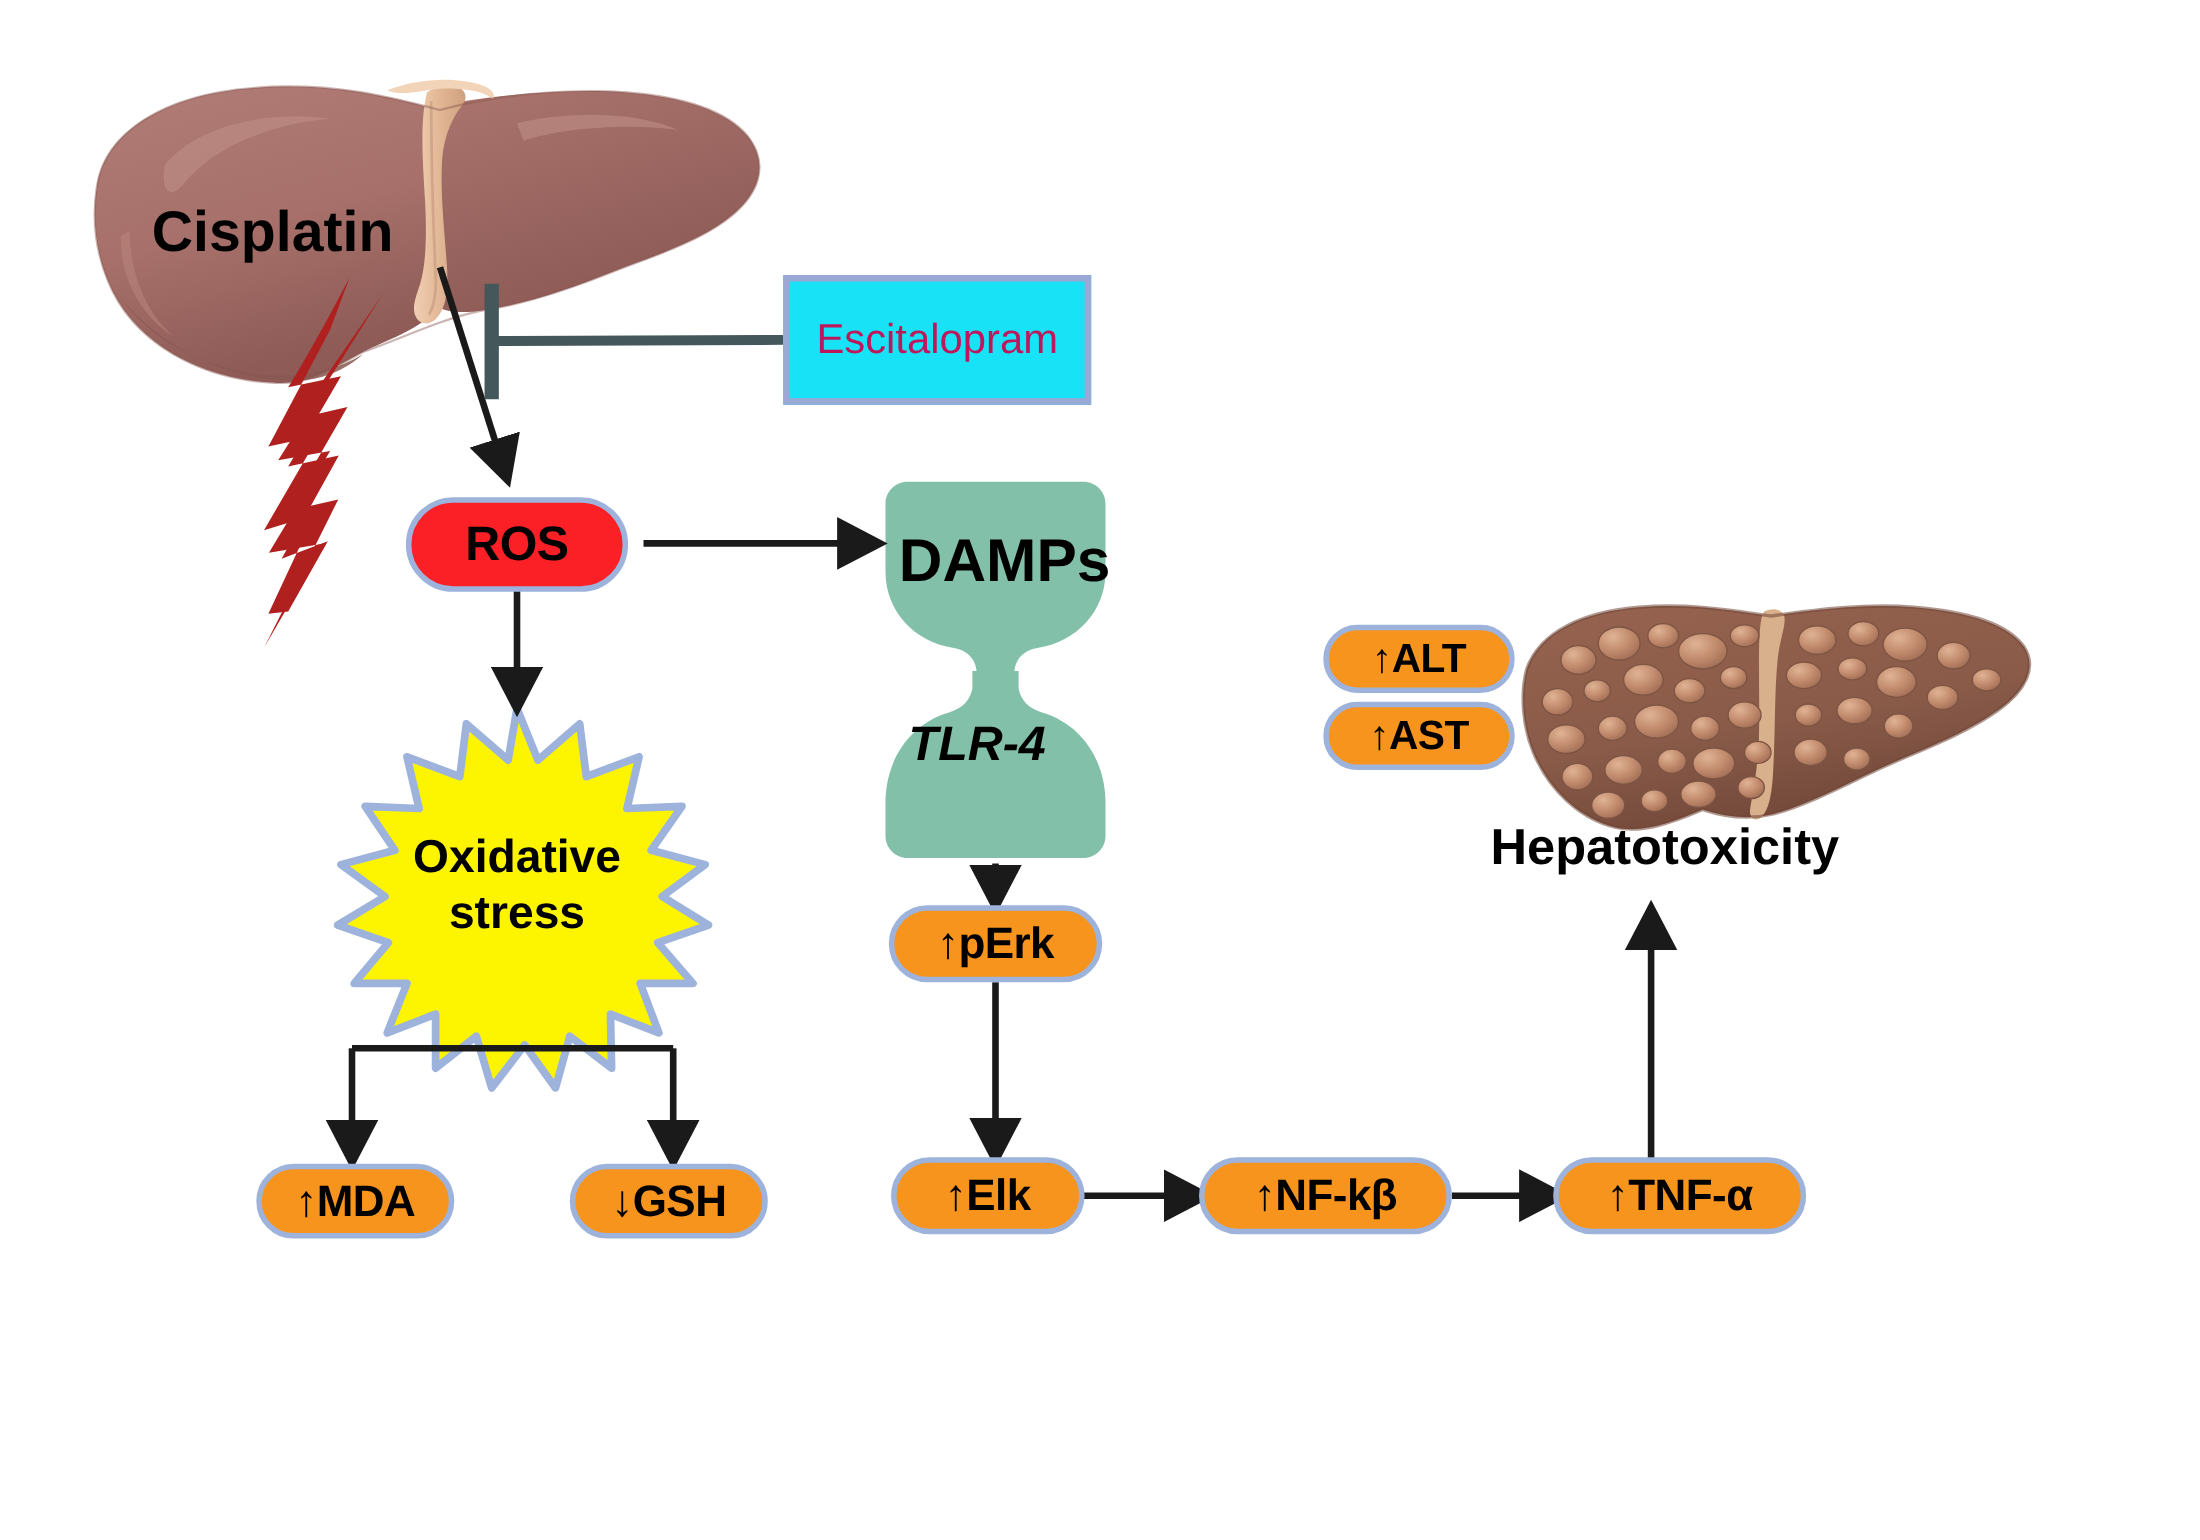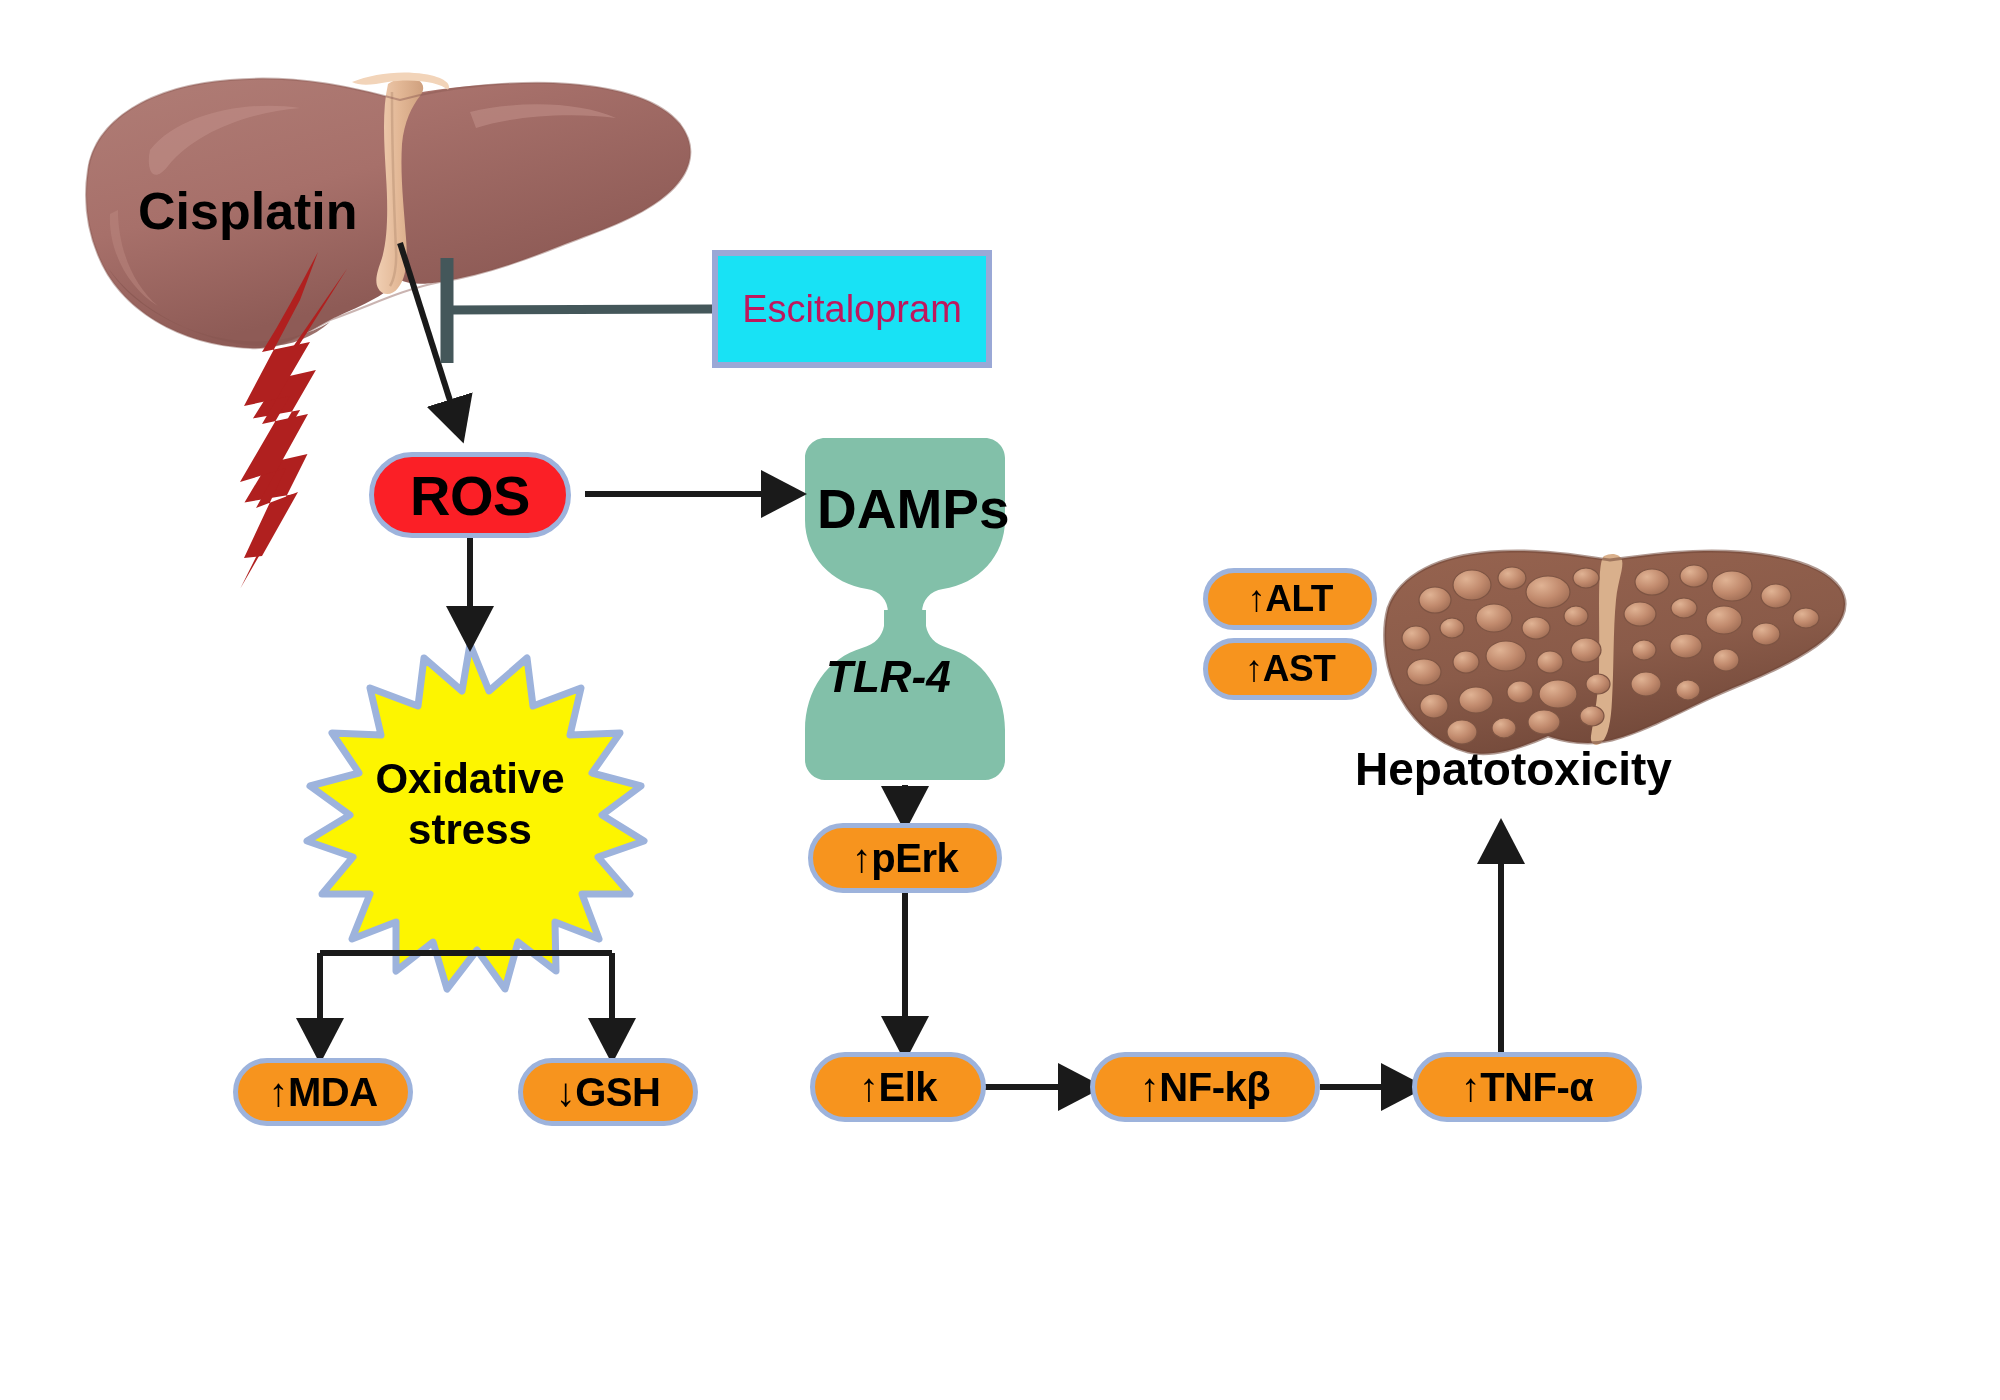--- a/index.html
+++ b/index.html
@@ -308,21 +308,21 @@
 
     <line x1="1501" y1="1055" x2="1501" y2="830" stroke="#1a1a1a" stroke-width="6" marker-end="url(#ahbig)"></line>
   </svg>
 
   <div class="plainlabel" style="left:138px;top:137px;font-size:52px;margin-top:44px;">Cisplatin</div>
 
   <div class="rectnode" style="left:712px;top:250px;width:280px;height:118px;font-size:38px;">
     <span>Escitalopram</span>
   </div>
 
-  <div class="pill red" style="left:369px;top:452px;width:202px;height:86px;font-size:56px;">
+  <div class="pill red" style="left:369px;top:452px;width:202px;height:86px;font-size:44px;">
     <span>ROS</span>
   </div>
 
   <div class="plainlabel" style="left:817px;top:477px;font-size:55px;">DAMPs</div>
 
   <div class="plainlabel" style="left:826px;top:652px;font-size:44px;font-style:italic;">TLR-4</div>
 
   <div class="plainlabel" style="left:470px;top:753px;font-size:42px;line-height:1.22;text-align:center;transform:translateX(-50%);">
     <div>Oxidative</div>
     <div>stress</div>

